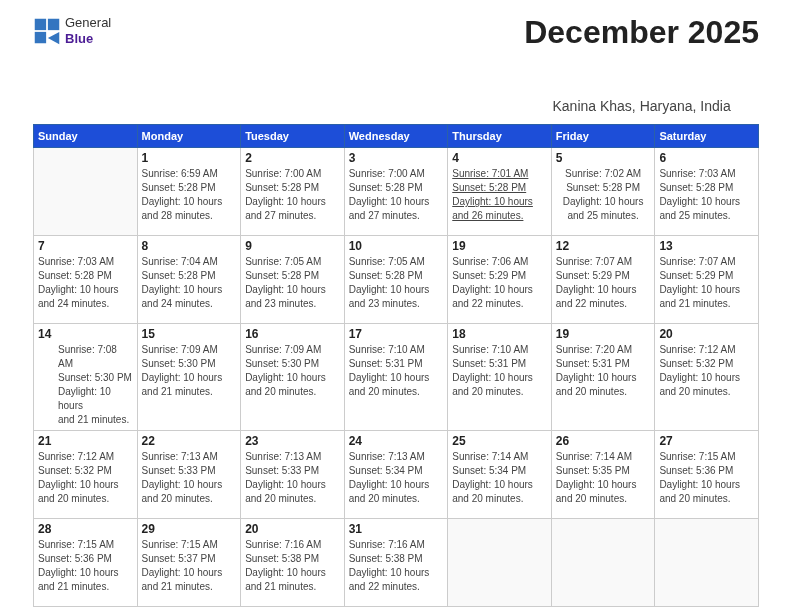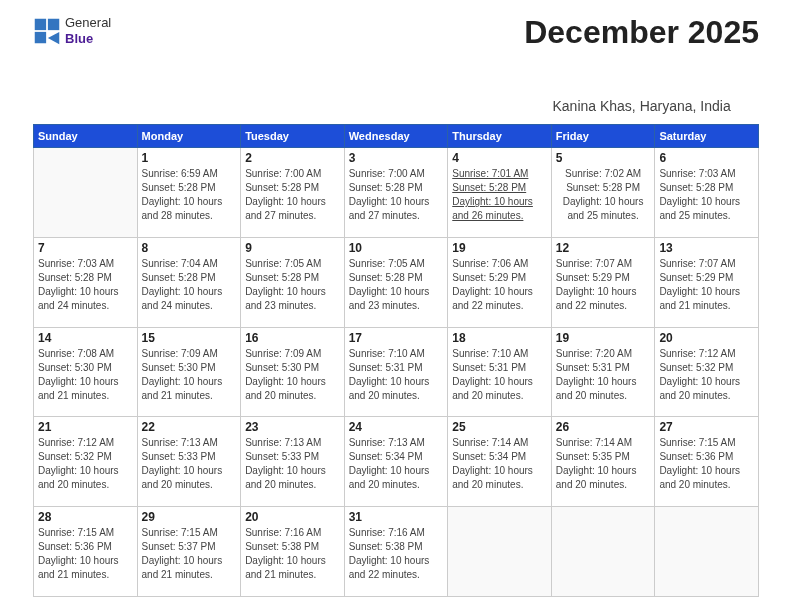--- a/index.html
+++ b/index.html
@@ -221,21 +221,21 @@
             <span class="day-num">13</span>
             <div class="day-info" style="white-space: pre-line;">Sunrise: 7:07 AM
 Sunset: 5:29 PM
 Daylight: 10 hours
 and 21 minutes.</div>
           </td>
         </tr>
         <tr>
           <td>
             <span class="day-num">14</span>
-            <div class="day-info" style="white-space: pre-line;">Sunrise: 7:08 AM
+            <div class="day-info" style="white-space: pre-line; margin-left: 20px;">Sunrise: 7:08 AM
 Sunset: 5:30 PM
 Daylight: 10 hours
 and 21 minutes.</div>
           </td>
           <td>
             <span class="day-num">15</span>
             <div class="day-info" style="white-space: pre-line;">Sunrise: 7:09 AM
 Sunset: 5:30 PM
 Daylight: 10 hours
 and 21 minutes.</div>

